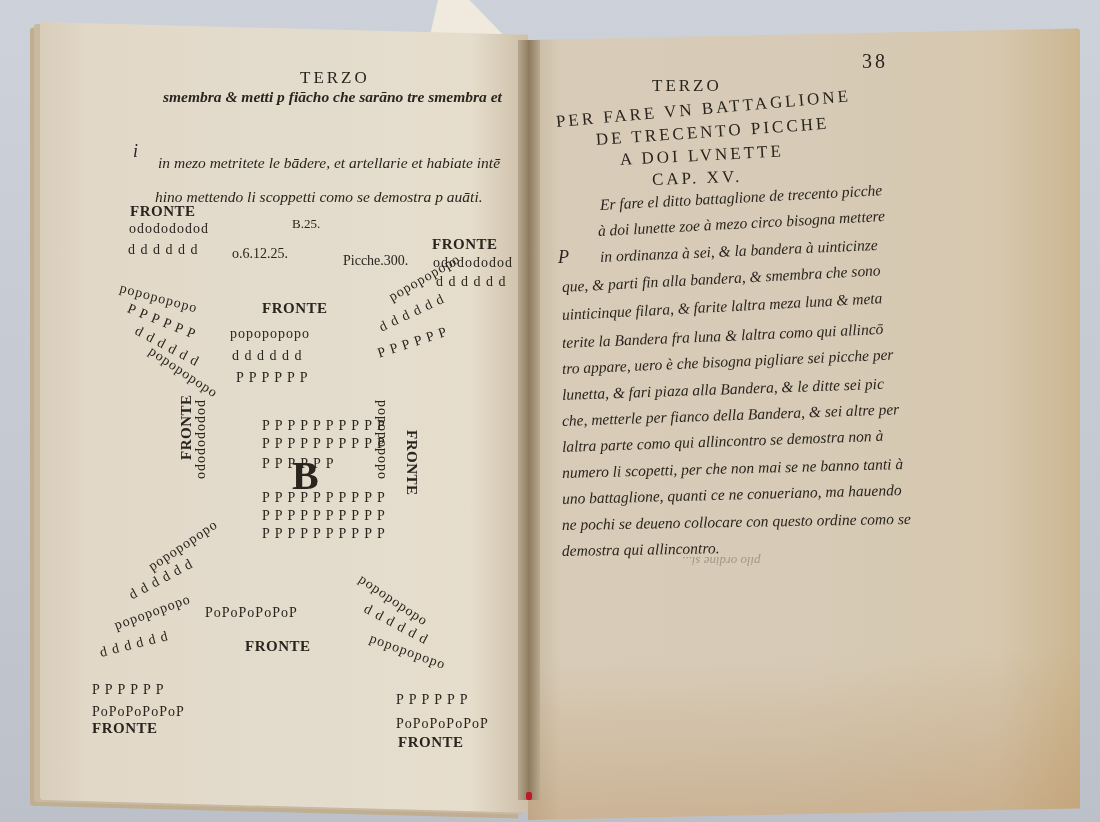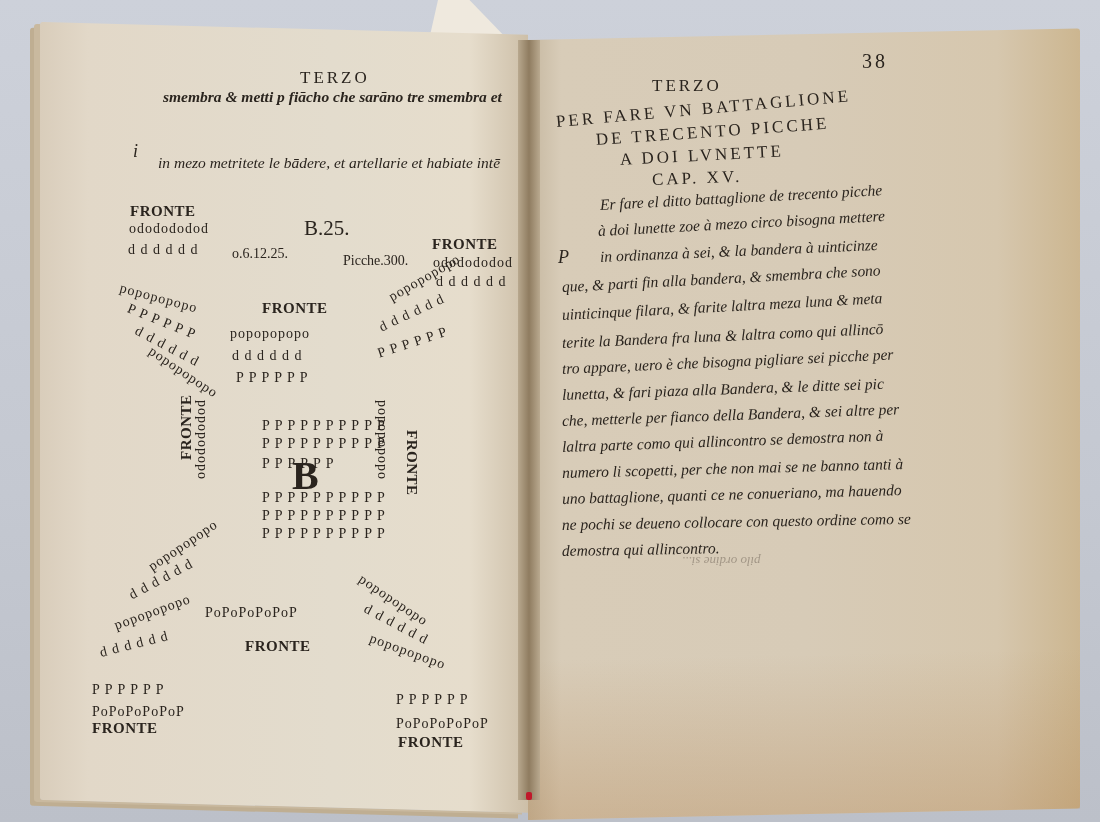--- a/index.html
+++ b/index.html
@@ -27,24 +27,25 @@
 <div class="book">
   <div class="torn"></div>
   <div class="page-left"></div>
   <div class="page-right"></div>
   <div class="gutter"></div>
   <div class="spine-red"></div>
 
   <div class="header ink" style="left:300px;top:68px;">TERZO</div>
   <div class="txt ink" style="left:163px;top:84px;font-weight:bold;">smembra &amp; metti p fiācho che sarāno tre smembra et</div>
   <div class="txt ink" style="left:158px;top:136px;margin-top:14px;">in mezo metritete le bādere, et artellarie et habiate intē</div>
+  <div class="txt ink" style="left:155px;top:184px;">hino mettendo li scoppetti como se demostra p auāti.</div>
   <div class="txt ink" style="left:133px;top:138px;font-size:18px;">i</div>
 
   <div class="diag ink fronte" style="left:130px;top:203px;">FRONTE</div>
-  <div class="diag ink" style="left:304px;top:216px;font-size:21px;text-align:center;">B.25.</div>
+  <div class="diag ink" style="left:292px;top:216px;font-size:13px;text-align:center;">B.25.</div>
   <div class="diag ink fronte" style="left:432px;top:236px;">FRONTE</div>
   <div class="row ink" style="left:128px;top:222px;transform:rotate(180deg);">popopopopo</div>
   <div class="row ink" style="left:128px;top:242px;">d d d d d d</div>
   <div class="diag ink" style="left:232px;top:246px;">o.6.12.25.</div>
   <div class="diag ink" style="left:343px;top:253px;">Picche.300.</div>
   <div class="row ink" style="left:432px;top:256px;transform:rotate(180deg);">popopopopo</div>
   <div class="row ink" style="left:436px;top:274px;">d d d d d d</div>
 
   <div class="row ink" style="left:120px;top:280px;transform:rotate(15deg);transform-origin:left;">popopopopo</div>
   <div class="row ink" style="left:128px;top:300px;transform:rotate(22deg);transform-origin:left;">P P P P P P</div>

